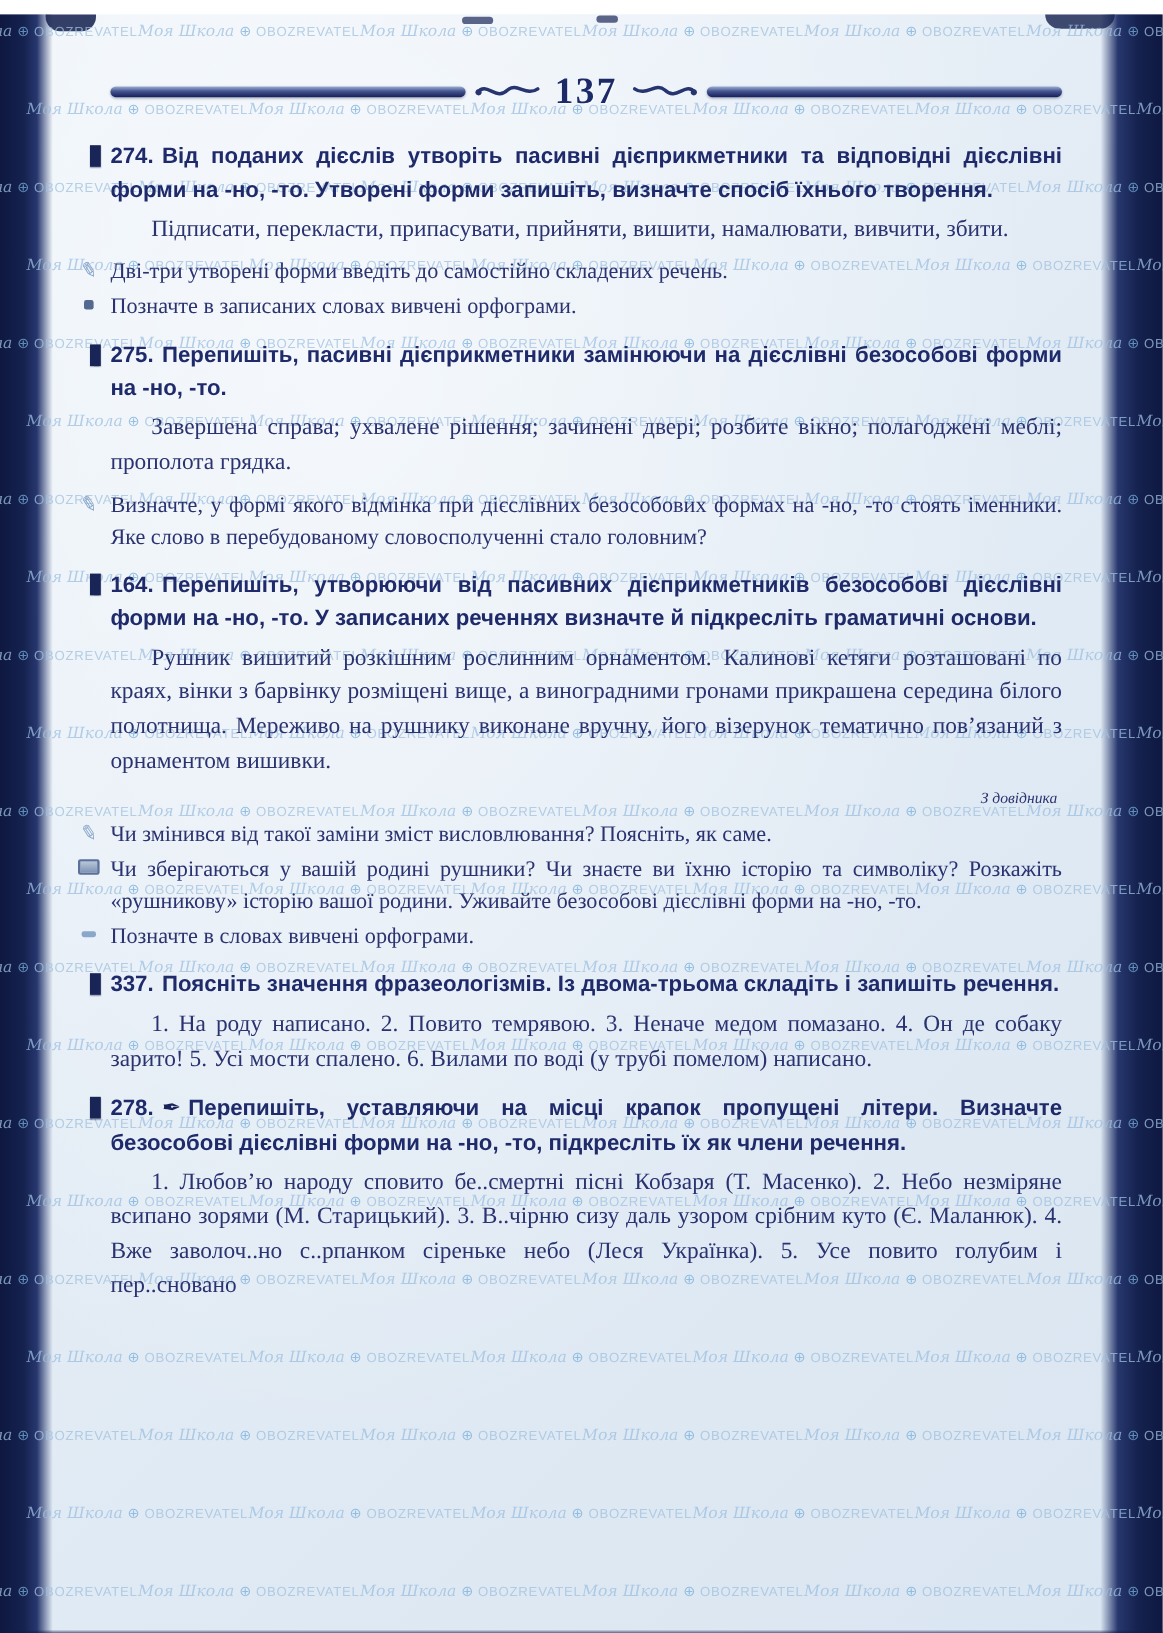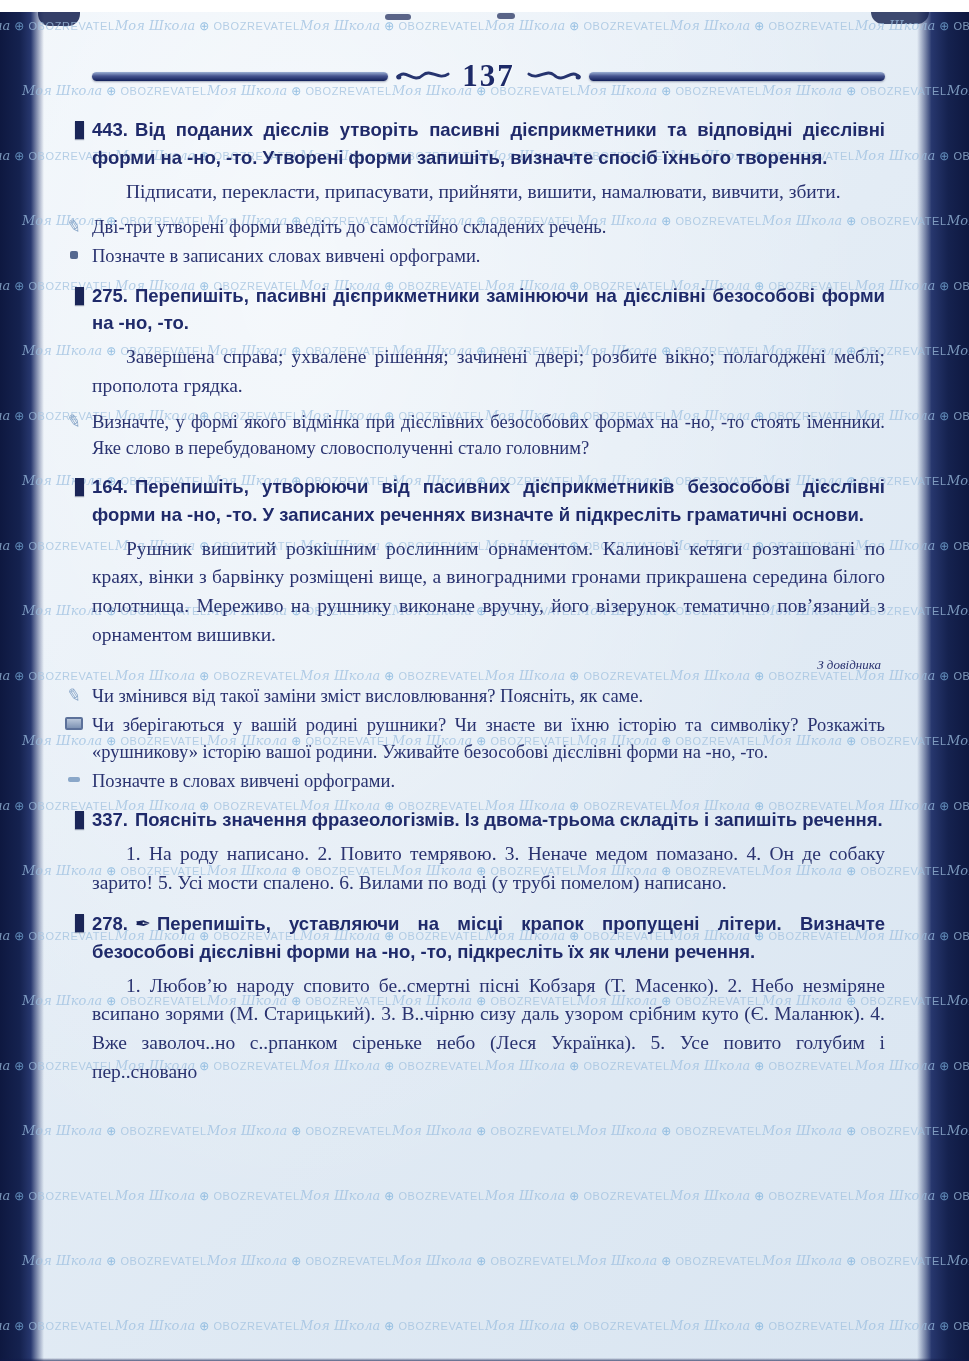--- a/index.html
+++ b/index.html
@@ -267,21 +267,21 @@
         <svg viewBox="0 0 60 22" style="transform:scaleX(-1)">
             <path d="M4 12 C12 2, 20 20, 30 10 C38 3, 46 16, 56 9" stroke="#26346f" stroke-width="3" fill="none" stroke-linecap="round"></path>
             <circle cx="5" cy="12" r="2.6" fill="#26346f"></circle>
           </svg>
       </span>
       <div class="rule"></div>
     </div>
 
     <section class="exercise">
       <p class="ex-heading">
-        <span class="ex-marker"></span><span class="ex-num">443.</span><span>Від поданих дієслів утворіть пасивні дієприкметники та відповідні дієслівні форми на -но, -то. Утворені форми запишіть, визначте спосіб їхнього творення.</span>
+        <span class="ex-marker"></span><span class="ex-num">274.</span><span>Від поданих дієслів утворіть пасивні дієприкметники та відповідні дієслівні форми на -но, -то. Утворені форми запишіть, визначте спосіб їхнього творення.</span>
       </p>
       <p class="body-par">Підписати, перекласти, припасувати, прийняти, вишити, намалювати, вивчити, збити.</p>
       <p class="task">
         <span class="task-icon"><span class="icon-pencil">✎</span></span><span>Дві-три утворені форми введіть до самостійно складених речень.</span>
       </p>
       <p class="task">
         <span class="task-icon"><span class="icon-dot"></span></span><span>Позначте в записаних словах вивчені орфограми.</span>
       </p>
     </section>
 

